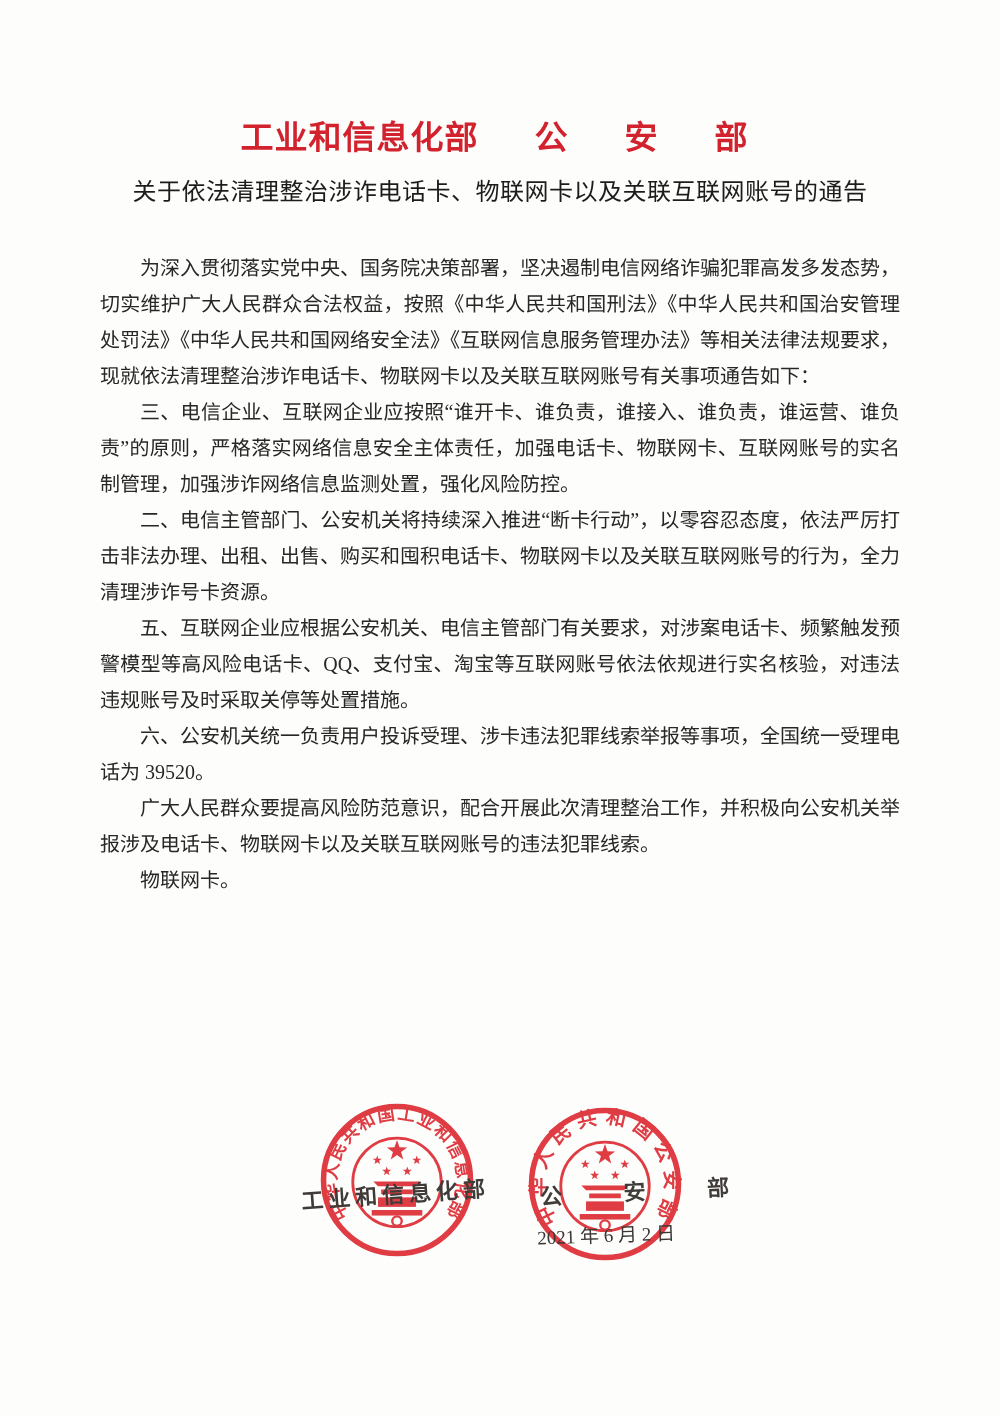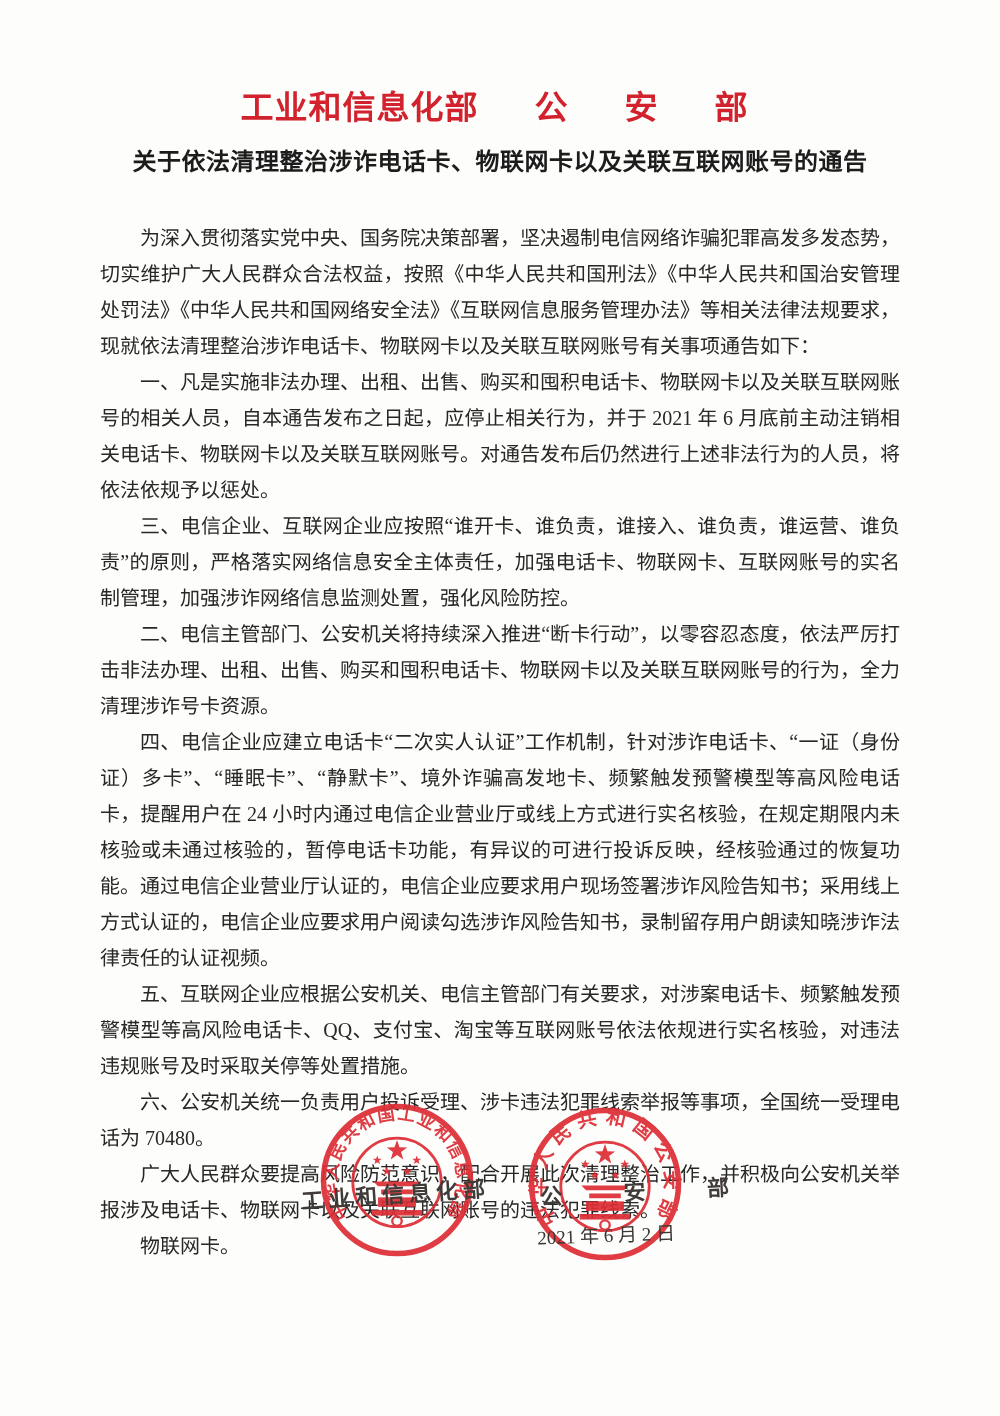--- a/index.html
+++ b/index.html
@@ -11,40 +11,40 @@
     position:relative;
     width:1000px;
     height:1416px;
     margin:0 auto;
     background:#fdfdfb;
     color:#272727;
     overflow:hidden;
   }
   
   .doc-header{
-    padding-top:86px;
+    padding-top:116px;
     text-align:center;
     line-height:44px;
     font-size:33px;
     font-weight:bold;
     color:#d1222e;
     letter-spacing:1px;
     white-space:nowrap;
   }
   .doc-header .ministry-mps{
     margin-left:56px;
     letter-spacing:12px;
   }
   
   .doc-title{
     margin:14px 80px 0;
     text-align:center;
     font-size:24px;
     line-height:36px;
-    font-weight:bold;
+    font-weight:normal;
     color:#1c1c1c;
     letter-spacing:0.5px;
   }
   
   .doc-body{
     margin:40px 100px 8px;
     width:800px;
     font-size:20px;
     line-height:36px;
     text-align:justify;
@@ -93,26 +93,24 @@
 <div class="page">
 
   <div class="doc-header">
     <span class="ministry-miit">工业和信息化部</span><span class="ministry-mps">公　安　部</span>
   </div>
 
   <h1 class="doc-title">关于依法清理整治涉诈电话卡、物联网卡以及关联互联网账号的通告</h1>
 
   <div class="doc-body">
     <p>为深入贯彻落实党中央、国务院决策部署，坚决遏制电信网络诈骗犯罪高发多发态势，切实维护广大人民群众合法权益，按照《中华人民共和国刑法》《中华人民共和国治安管理处罚法》《中华人民共和国网络安全法》《互联网信息服务管理办法》等相关法律法规要求，现就依法清理整治涉诈电话卡、物联网卡以及关联互联网账号有关事项通告如下：</p>
-    <p>一、凡是实施非法办理、出租、出售、购买和囤积电话卡、物联网卡以及关联互联网账号的相关人员，自本通告发布之日起，应停止相关行为，并于 2021 年 6 月底前主动注销相关电话卡、物联网卡以及关联互联网账号。对通告发布后仍然进行上述非法行为的人员，将依法依规予以惩处。</p>
     <p>三、电信企业、互联网企业应按照“谁开卡、谁负责，谁接入、谁负责，谁运营、谁负责”的原则，严格落实网络信息安全主体责任，加强电话卡、物联网卡、互联网账号的实名制管理，加强涉诈网络信息监测处置，强化风险防控。</p>
     <p>二、电信主管部门、公安机关将持续深入推进“断卡行动”，以零容忍态度，依法严厉打击非法办理、出租、出售、购买和囤积电话卡、物联网卡以及关联互联网账号的行为，全力清理涉诈号卡资源。</p>
-    <p>四、电信企业应建立电话卡“二次实人认证”工作机制，针对涉诈电话卡、“一证（身份证）多卡”、“睡眠卡”、“静默卡”、境外诈骗高发地卡、频繁触发预警模型等高风险电话卡，提醒用户在 24 小时内通过电信企业营业厅或线上方式进行实名核验，在规定期限内未核验或未通过核验的，暂停电话卡功能，有异议的可进行投诉反映，经核验通过的恢复功能。通过电信企业营业厅认证的，电信企业应要求用户现场签署涉诈风险告知书；采用线上方式认证的，电信企业应要求用户阅读勾选涉诈风险告知书，录制留存用户朗读知晓涉诈法律责任的认证视频。</p>
     <p>五、互联网企业应根据公安机关、电信主管部门有关要求，对涉案电话卡、频繁触发预警模型等高风险电话卡、QQ、支付宝、淘宝等互联网账号依法依规进行实名核验，对违法违规账号及时采取关停等处置措施。</p>
-    <p>六、公安机关统一负责用户投诉受理、涉卡违法犯罪线索举报等事项，全国统一受理电话为 70480。</p>
+    <p>六、公安机关统一负责用户投诉受理、涉卡违法犯罪线索举报等事项，全国统一受理电话为 39520。</p>
     <p>广大人民群众要提高风险防范意识，配合开展此次清理整治工作，并积极向公安机关举报涉及电话卡、物联网卡以及关联互联网账号的违法犯罪线索。</p>
     <p>物联网卡。</p>
   </div>
 
   <div class="seal-area">
 
     <svg width="0" height="0" style="position:absolute">
       <defs>
         <path id="star" d="M0,-10 L-2.35,-3.24 L-9.51,-3.09 L-3.8,1.24 L-5.88,8.09 L0,4 L5.88,8.09 L3.8,1.24 L9.51,-3.09 L2.35,-3.24 Z"></path>
       </defs>

